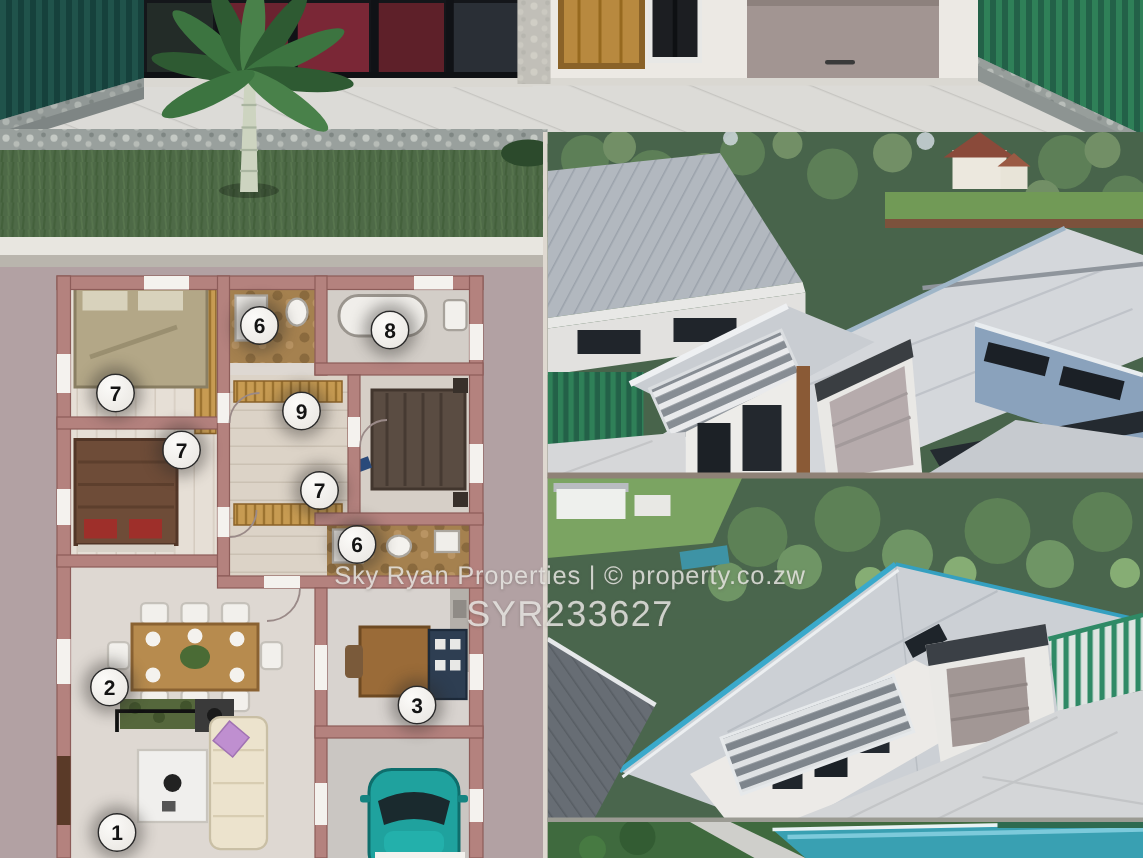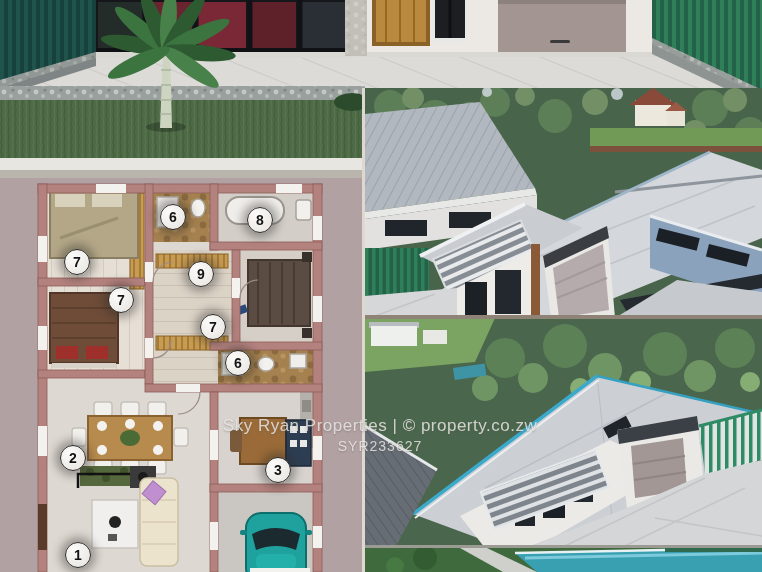--- a/index.html
+++ b/index.html
@@ -10,23 +10,23 @@
   .photo-front{left:0;top:0;width:762px;height:178px;}
   .floorplan{left:0;top:178px;width:365px;height:394px;background:#b2a1a3;}
   .render1{left:365px;top:88px;width:397px;height:230px;background:#48644b;}
   .render2{left:365px;top:318px;width:397px;height:230px;background:#4a664d;}
   .render3{left:365px;top:548px;width:397px;height:24px;background:#3f6a3e;}
   .vdivider{left:362px;top:88px;width:3px;height:484px;background:#ded8d0;}
   .hdiv1{left:365px;top:315px;width:397px;height:4px;background:#8f8277;}
   .hdiv2{left:365px;top:545px;width:397px;height:3px;background:#9b9b93;}
   
   .watermark{left:0;top:374px;width:760px;text-align:center;pointer-events:none;
-             color:rgba(236,234,230,.82);text-shadow:0 1px 2px rgba(90,85,80,.4);z-index:40;margin-top:42px;}
+             color:rgba(236,234,230,.82);text-shadow:0 1px 2px rgba(90,85,80,.4);z-index:40;}
   .wm1{font-size:17px;letter-spacing:.5px;}
-  .wm2{font-size:14px;letter-spacing:1px;margin-top:2px;}
+  .wm2{font-size:24px;letter-spacing:1px;margin-top:2px;}
   
   .marker-layer{left:0;top:0;width:762px;height:572px;z-index:30;pointer-events:none;}
   .marker{position:absolute;width:24px;height:24px;margin:-12px 0 0 -12px;border-radius:50%;
           background:radial-gradient(circle at 35% 30%, #fcfbf9, #e7e4df);
           border:1.5px solid #2b2b2b;color:#141414;font-weight:bold;font-size:14px;
           display:flex;align-items:center;justify-content:center;
           box-shadow:0 0 9px 5px rgba(45,42,40,.38);}
 </style>
 </head>
 <body>

